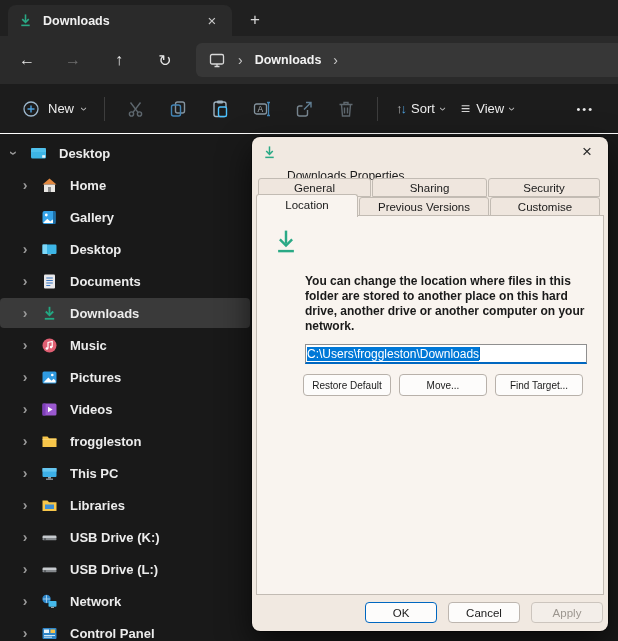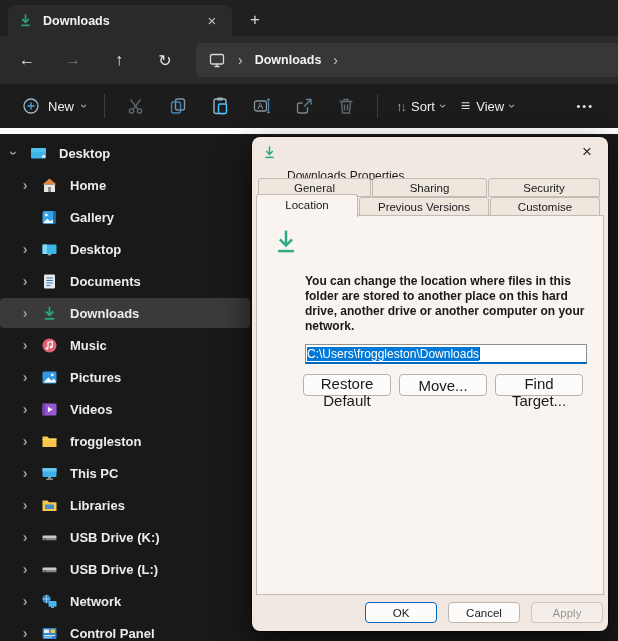--- a/index.html
+++ b/index.html
@@ -23,21 +23,21 @@
   .navbtn { width:38px; height:34px; display:flex; align-items:center; justify-content:center;
             color:#e6e6e6; font-size:16px; border-radius:4px; margin-left:8px; }
   .navbtn.disabled { color:#6e6e6e; }
   .addrbar { position:absolute; left:196px; top:7px; height:34px; right:0; background:#373737;
              border-radius:6px 0 0 6px; display:flex; align-items:center; padding:0 12px; }
   .crumb-chev { color:#c9c9c9; font-size:14px; margin:0 12px; }
   .crumb { color:#f2f2f2; font-size:12.5px; font-weight:700; }
 
   
   .toolbar { position:absolute; left:0; top:84px; width:618px; height:50px; background:#1c1c1c;
-             border-bottom:6px solid #ffffff; display:flex; align-items:center; padding:0 14px; }
+             border-bottom:1px solid #ffffff; display:flex; align-items:center; padding:0 14px; }
   .newbtn { display:flex; align-items:center; gap:8px; padding:6px 8px; border-radius:4px; }
   .newbtn .lbl { color:#eeeeee; font-size:13px; }
   .tb-chev { color:#b9b9b9; font-size:12px; display:inline-block; transform:rotate(90deg); }
   .vdiv { width:1px; height:24px; background:#3d3d3d; margin:0 10px; }
   .tbicon { width:42px; height:36px; display:flex; align-items:center; justify-content:center;
             border-radius:4px; }
   .grp { display:flex; align-items:center; gap:6px; padding:6px 8px; border-radius:4px;
          color:#ededed; font-size:13px; }
   .sortglyphs { font-size:13px; letter-spacing:-2px; }
   .sortglyphs .u { color:#b9b9b9; } .sortglyphs .d { color:#4da0dd; }
@@ -74,21 +74,21 @@
   .page { position:absolute; left:4px; top:78px; width:348px; height:380px; background:#f9f4ef;
           border:1px solid #c2bbb3; z-index:2; }
   .intro { position:absolute; left:48px; top:13px; width:290px; line-height:15px; }
   .desc  { position:absolute; left:48px; top:58px; width:294px; line-height:15px;font-weight:bold; }
   .pathfield { position:absolute; left:48px; top:128px; width:282px; height:20px; background:#ffffff;
                border:1px solid #8f8f8f; border-bottom:2px solid #0067c0; display:flex;
                align-items:center; padding-left:1px; overflow:hidden;text-align:center; }
   .pathsel { background:#0078d7; color:#ffffff; font-size:12px; white-space:nowrap; }
   .caret { display:inline-block; width:1px; height:13px; background:#0067c0; }
   .pbtn { position:absolute; top:158px; width:88px; height:22px; background:#fdfcfb;
-          border:1px solid #b8b1aa; border-radius:4px; font-size:15px; color:#1a1a1a;
+          border:1px solid #b8b1aa; border-radius:4px; font-size:10px; color:#1a1a1a;
           font-family:"Liberation Sans", sans-serif; }
   .footer { position:absolute; left:0; right:0; bottom:8px; height:21px; display:flex;
             justify-content:flex-end; gap:11px; padding-right:5px; }
   .fbtn { width:72px; height:21px; background:#fdfcfb; border:1px solid #bdb6af; border-radius:4px;
           font-size:11.5px; color:#1a1a1a; font-family:"Liberation Sans", sans-serif; }
   .fbtn.primary { border:1.5px solid #0067c0; }
   .fbtn.disabled { color:#9c968f; background:#f3eee9; border-color:#ccc5be; }
 </style>
 </head>
 <body>

